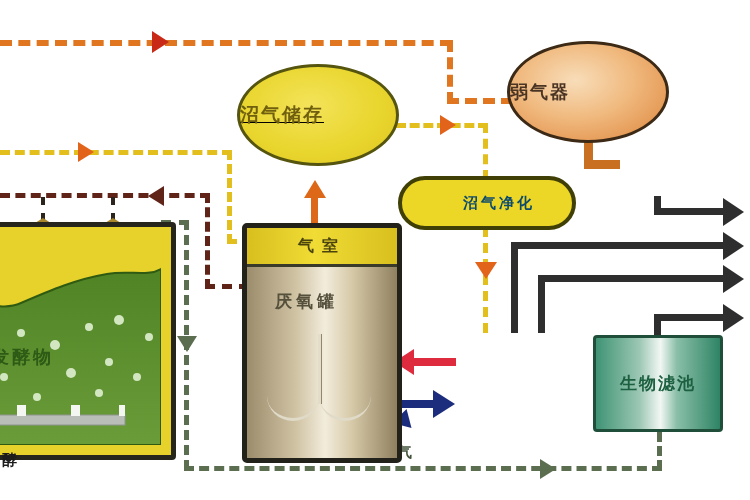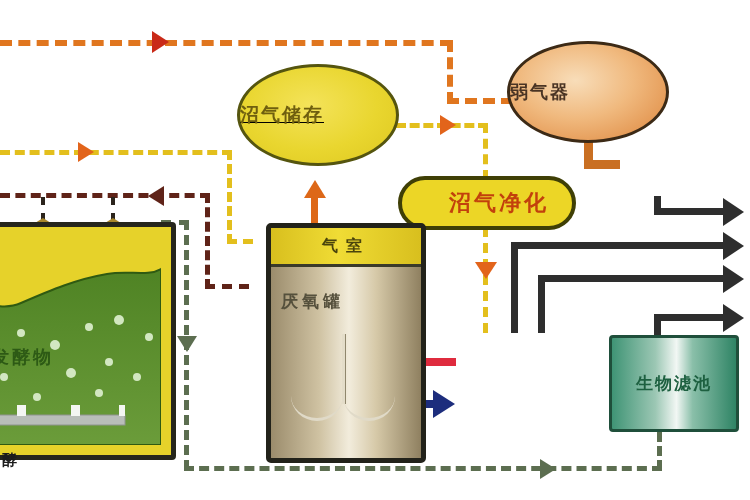--- a/index.html
+++ b/index.html
@@ -44,43 +44,43 @@
   
   #node-degasser{background:radial-gradient(ellipse at 42% 38%,#f8ddb9 0%,#f0b97e 45%,#e2924c 85%,#d9843d 100%);
     border:3px solid #3c2a16;}
   #node-degasser .node-label{color:#4a3424;font-size:18px;letter-spacing:2px;}
   
   #node-combustion{background:radial-gradient(ellipse at 45% 40%,#f3c48c 0%,#e8a55f 70%,#df9448 100%);
     border:3px solid #241307;}
   #node-combustion .node-label{color:#1d1208;font-size:15px;letter-spacing:2px;}
   
   #node-purification{background:#ecd626;border:4px solid #3f3f06;}
-  #node-purification .node-label{color:#c2410c;font-size:22px;letter-spacing:3px;margin-left:24px;}
+  #node-purification .node-label{color:#0c4a6e;font-size:15px;letter-spacing:3px;margin-left:24px;}
   
   #node-digester{
     background:linear-gradient(90deg,#9b8c6c 0%,#cfc2a2 32%,#f2ecdc 52%,#d6c9a8 70%,#8f8060 100%);
     border:5px solid #22221a;border-radius:5px;overflow:hidden;
   }
   #digester-gasband{
     position:absolute;left:0;top:0;right:0;height:36px;
     background:linear-gradient(90deg,#d8bf1e 0%,#f0dc35 45%,#d8bf1e 100%);
     border-bottom:3px solid #3a3a2a;
     display:flex;align-items:center;justify-content:center;
   }
   #digester-gasband .node-label{color:#4a440c;font-size:16px;letter-spacing:8px;}
-  #digester-name{position:absolute;left:10px;top:62px;color:#55503c;font-size:17px;font-weight:bold;letter-spacing:4px;}
+  #digester-name{position:absolute;left:28px;top:62px;color:#55503c;font-size:17px;font-weight:bold;letter-spacing:4px;}
   .stirrer-shaft{position:absolute;background:#e4ddc9;box-shadow:1px 0 0 #90876d;}
   .stirrer-arc{position:absolute;height:22px;border-bottom:3px solid #e0dac8;border-radius:0 0 50% 50%/0 0 100% 100%;}
   
   #node-chp{background:linear-gradient(135deg,#efa463 0%,#e07f3a 55%,#cf6527 100%);
     border:4px solid #3a2812;border-radius:7px;}
   #node-chp .node-label{color:#5e2f10;font-size:27px;letter-spacing:1px;}
   
   #node-biofilter{background:linear-gradient(90deg,#3f9475 0%,#9cc7b4 35%,#f2f7f4 52%,#8abfa9 65%,#2f8465 100%);
-    border:3px solid #1f4f3b;border-radius:4px;margin-left:16px;}
+    border:3px solid #1f4f3b;border-radius:4px;}
   #node-biofilter .node-label{color:#1d6040;font-size:17px;letter-spacing:2px;}
   
   #node-fermenter{border:5px solid #26261c;border-radius:4px;overflow:hidden;background:#e6d22a;}
   #fermenter-label{position:absolute;color:#2d5a15;font-size:18px;font-weight:bold;letter-spacing:3px;}
   #cutoff-label{position:absolute;color:#1c1c1c;font-size:15px;font-weight:bold;}
   #exhaust-label{position:absolute;color:#44543c;font-size:15px;font-weight:bold;letter-spacing:5px;}
   .sprinkler{position:absolute;background:#a8862a;clip-path:polygon(50% 0,100% 50%,50% 100%,0 50%);}
 </style>
 </head>
 <body>
@@ -187,21 +187,21 @@
 
   <div id="node-degasser" class="ellipse" style="left:507px;top:41px;width:162px;height:102px;">
     <span class="node-label">弱气器</span>
   </div>
 
 
   <div id="node-purification" class="pill" style="left:398px;top:176px;width:178px;height:54px;">
     <span class="node-label">沼气净化</span>
   </div>
 
-  <div id="node-digester" class="abs" style="left:242px;top:223px;width:150px;height:230px;margin-left:24px;">
+  <div id="node-digester" class="abs" style="left:242px;top:223px;width:150px;height:230px;">
     <div id="digester-gasband">
       <span class="node-label">气室</span>
     </div>
     <div id="digester-name">厌氧罐</div>
     <div class="stirrer-shaft" style="left:71px;top:106px;width:3px;height:70px;"></div>
     <div class="stirrer-arc" style="left:20px;top:168px;width:52px;"></div>
     <div class="stirrer-arc" style="left:72px;top:168px;width:52px;"></div>
   </div>
 
 

